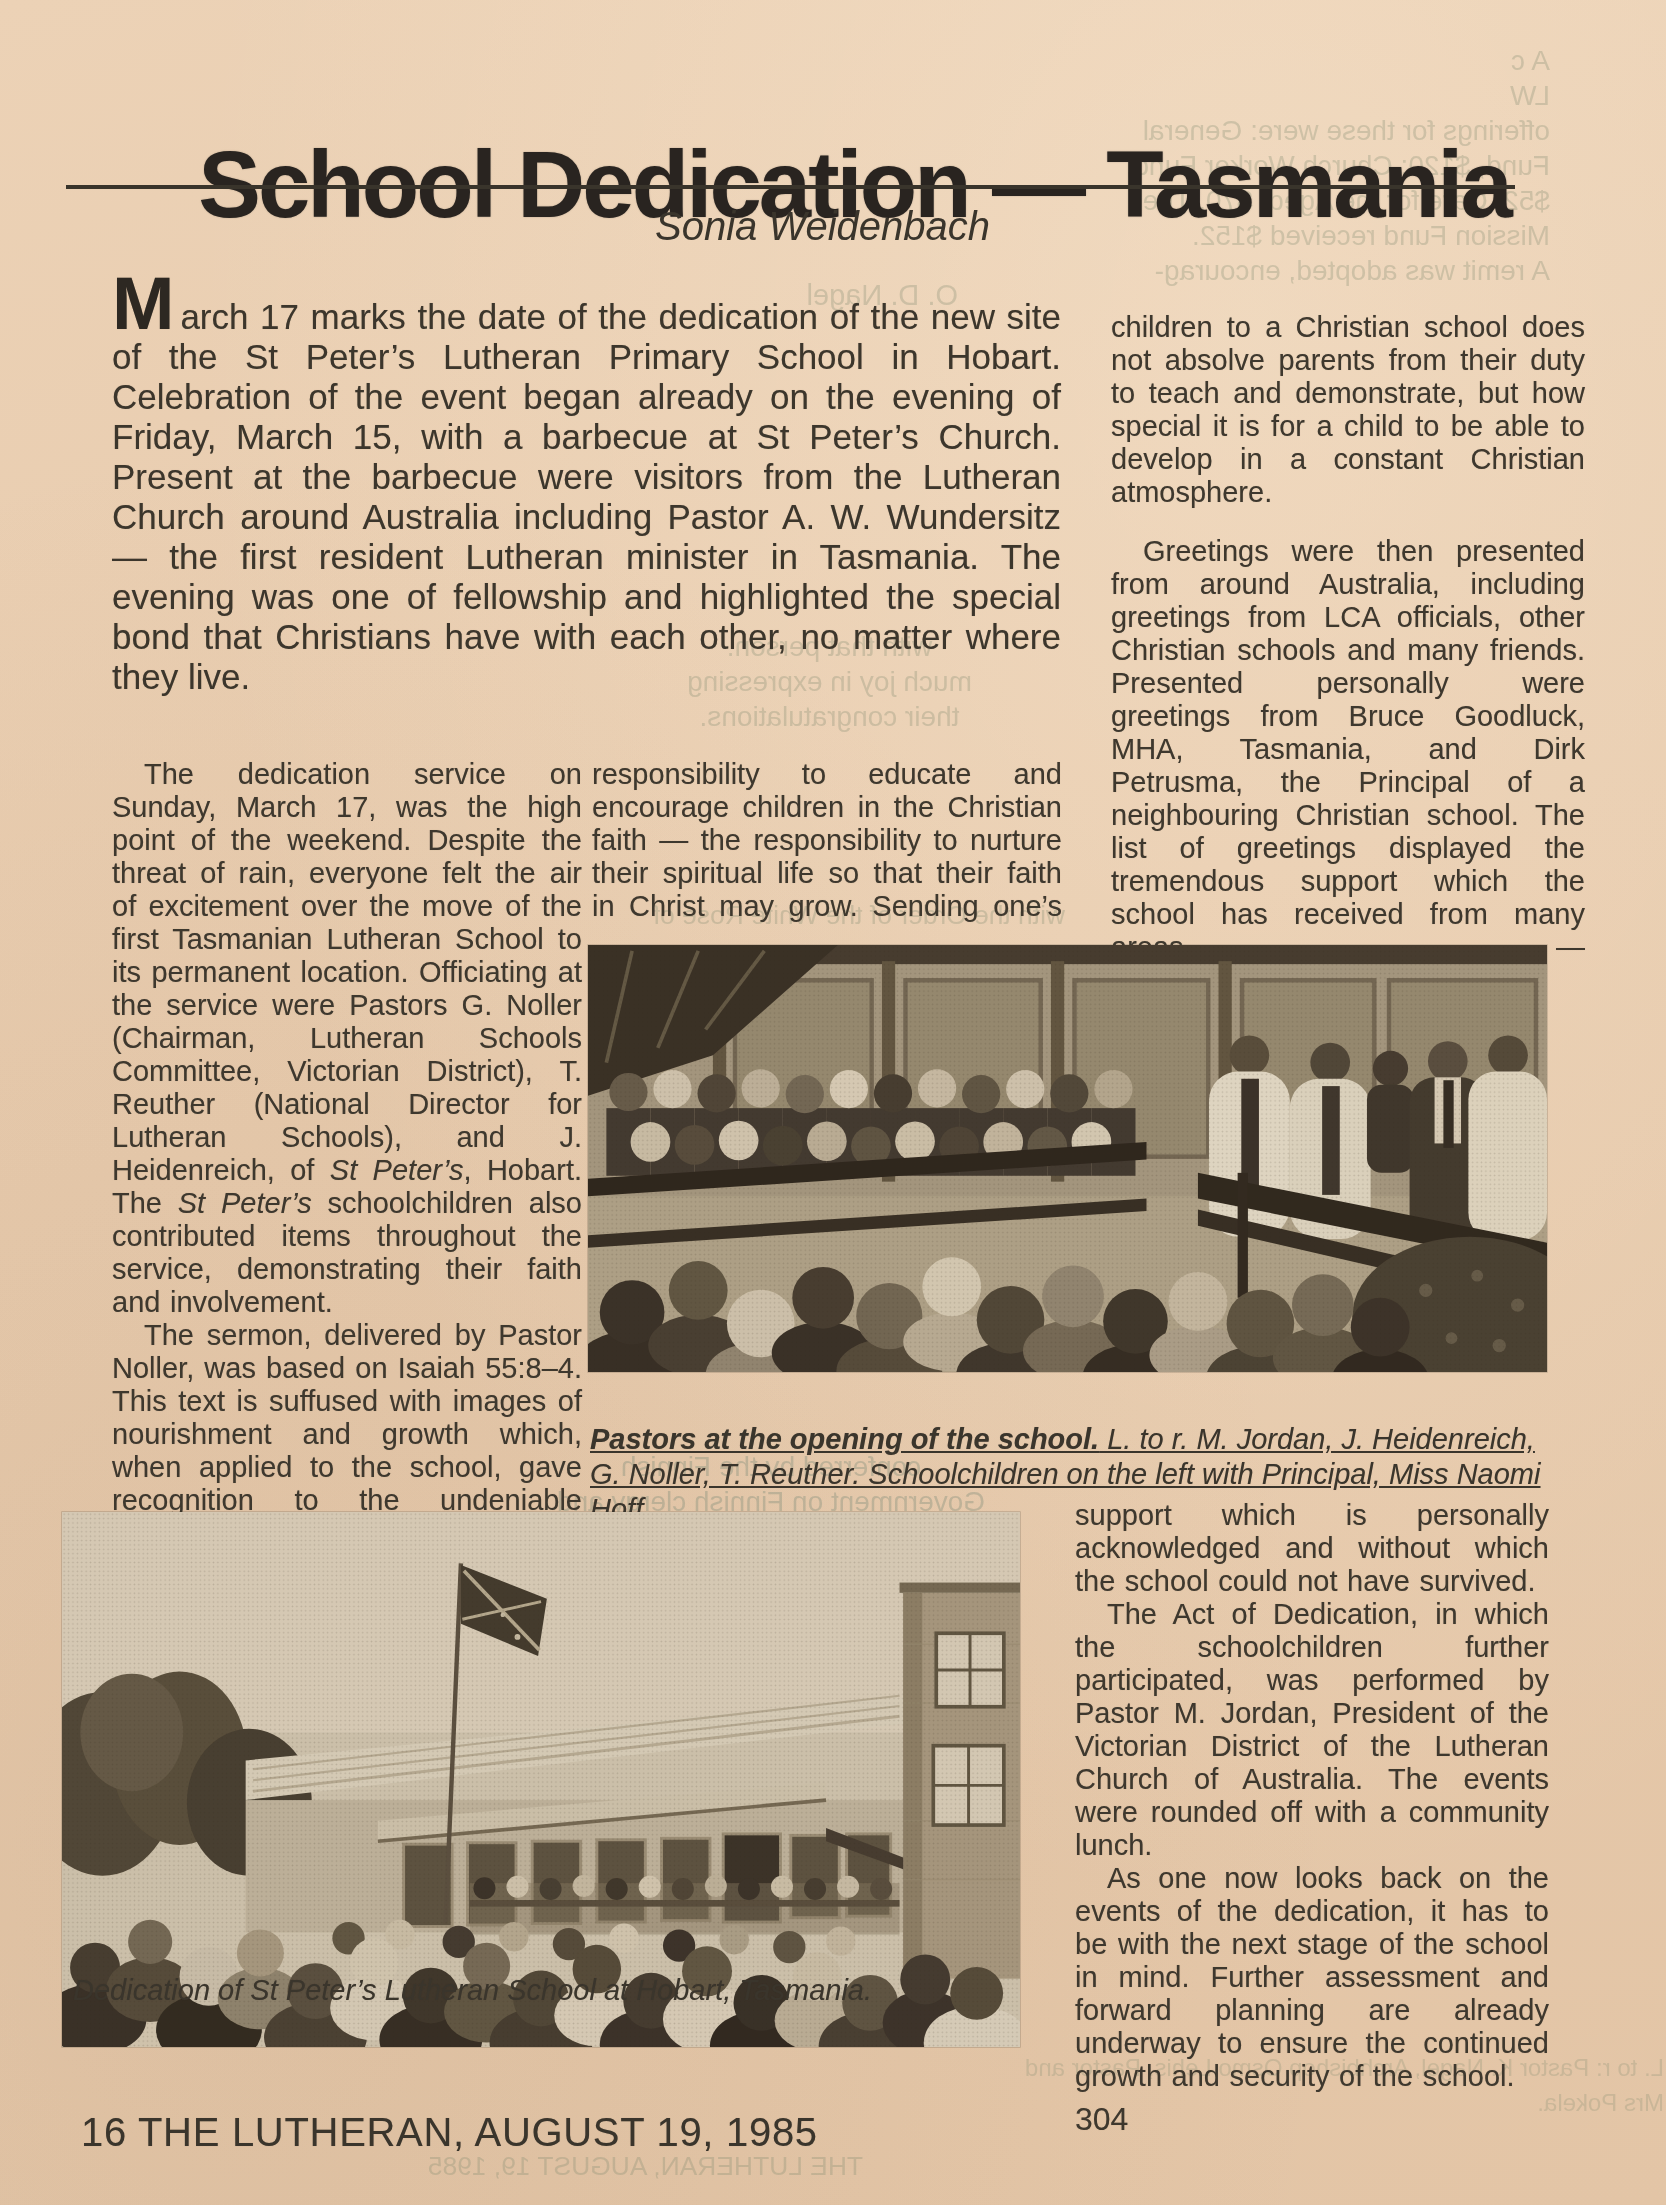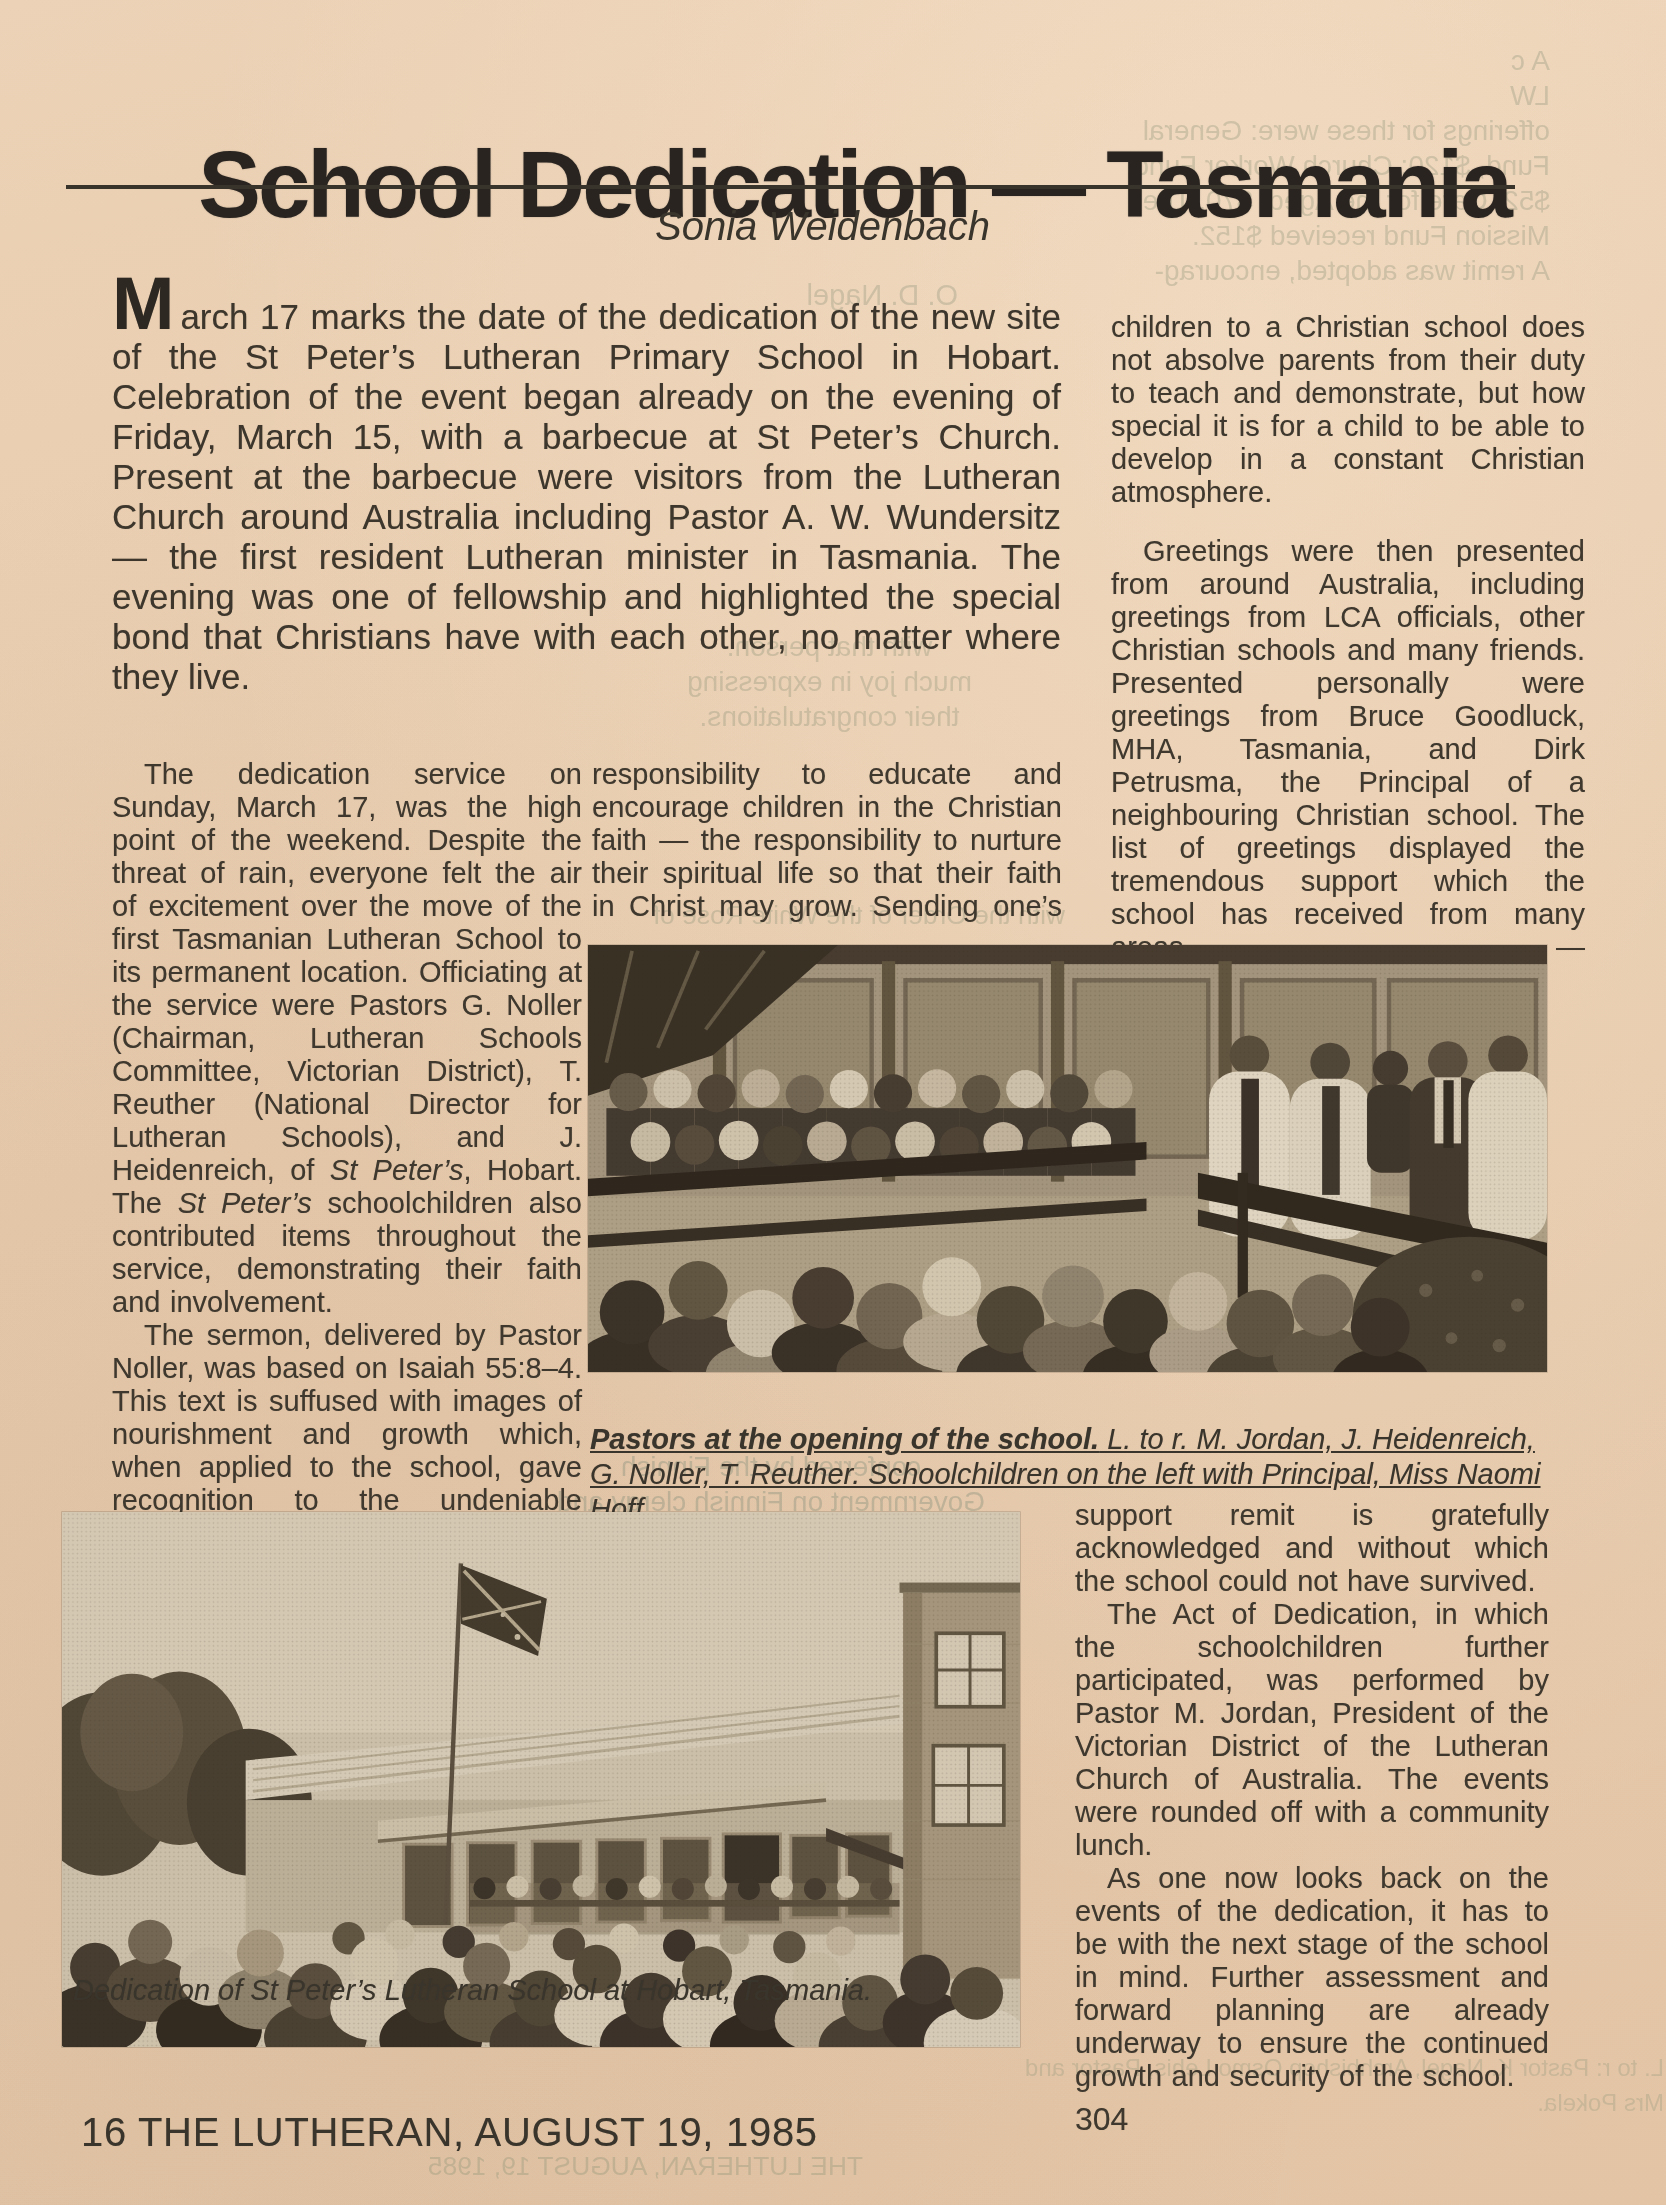--- a/index.html
+++ b/index.html
@@ -229,21 +229,21 @@
           <circle cx="1000" cy="490" r="42" fill="#6f6654"></circle>
         <ellipse cx="1078" cy="592" rx="66" ry="42" fill="#231e18"></ellipse>
           <circle cx="1078" cy="520" r="40" fill="#2f2922"></circle>
       </g>
     </svg>
   </figure>
 
   <p class="caption" id="caption1"><span class="cap-lead">Pastors at the opening of the school.</span><span> L. to r. M. Jordan, J. Heidenreich, G. Noller, T. Reuther. Schoolchildren on the left with Principal, Miss Naomi Hoff.</span></p>
 
   <div class="col" id="col3b">
-    <p>support remit is gratefully acknowledged and without which the school could not have survived.</p>
+    <p>support which is personally acknowledged and without which the school could not have survived.</p>
     <p class="indent">The Act of Dedication, in which the schoolchildren further participated, was performed by Pastor M. Jordan, President of the Victorian District of the Lutheran Church of Australia. The events were rounded off with a community lunch.</p>
     <p class="indent">As one now looks back on the events of the dedication, it has to be with the next stage of the school in mind. Further assessment and forward planning are already underway to ensure the continued growth and security of the school.</p>
     <p class="pageno">304</p>
   </div>
 
   <figure class="photo" id="photo2">
     <svg viewBox="0 0 1304 728" preserveAspectRatio="none">
       <rect width="1304" height="728" fill="#d8cfbc"></rect>
       <rect y="300" width="1304" height="428" fill="#cdc4b0"></rect>
       <g>

